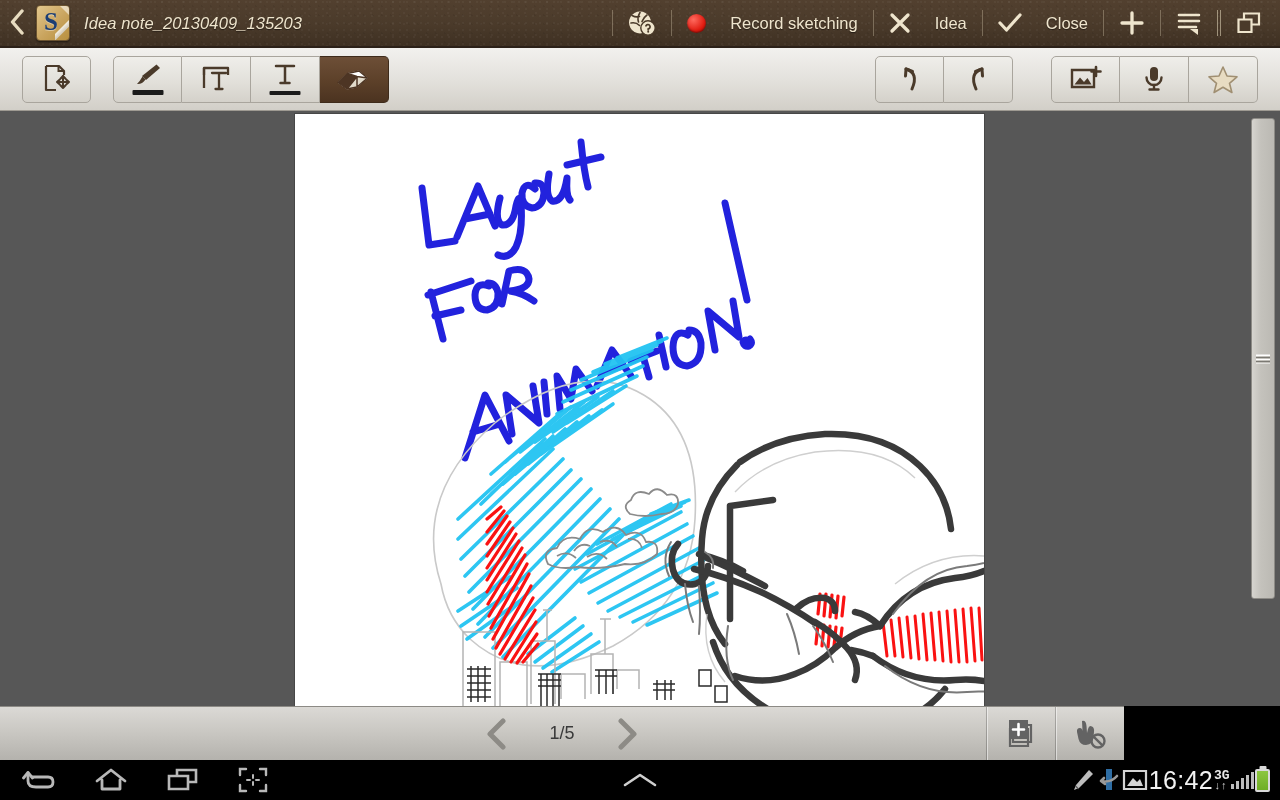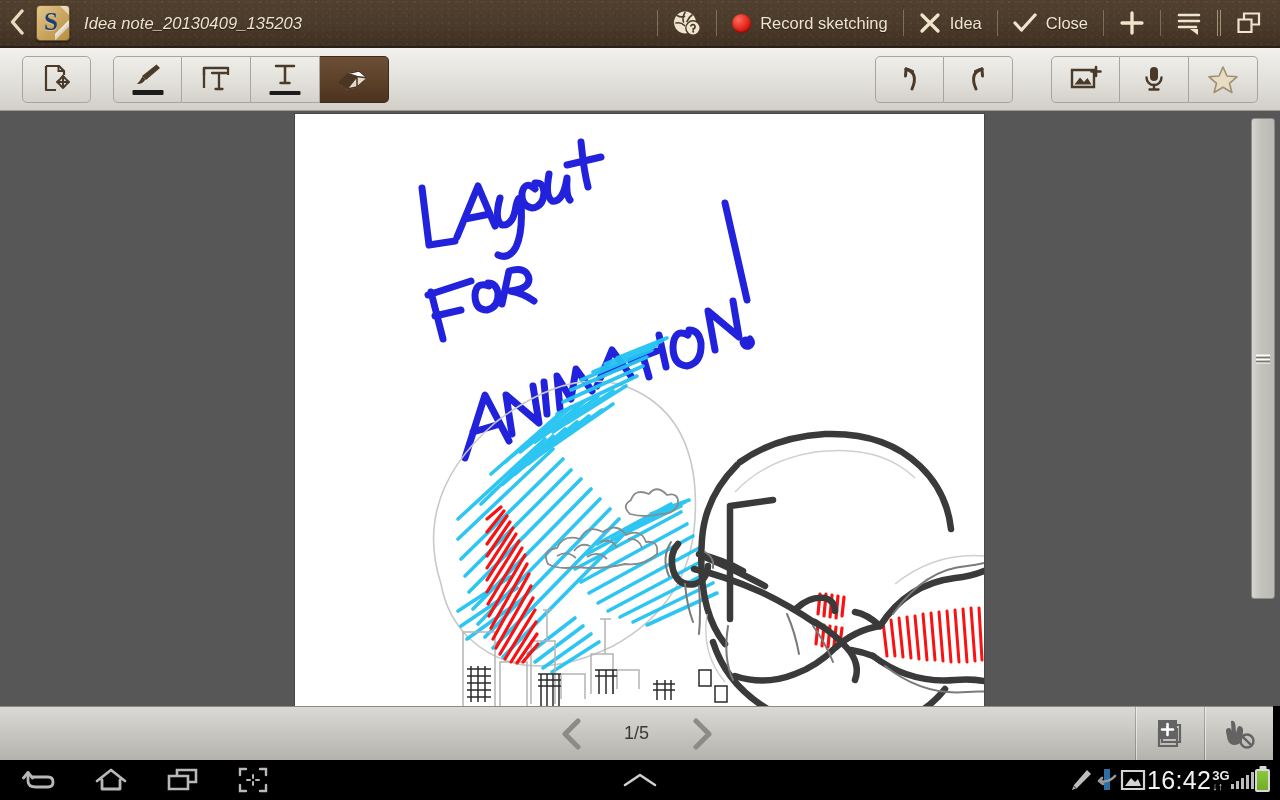--- a/index.html
+++ b/index.html
@@ -54,21 +54,21 @@
     font-style:italic;
   }
   .tb-spacer { flex:1; }
   .tb-sep { width:1px; height:26px; background:rgba(232,220,192,.32); margin:0 9px; }
   .tb-sep.dbl { width:4px; background:none; position:relative; }
   .tb-sep.dbl:before,.tb-sep.dbl:after{
     content:""; position:absolute; top:0; width:1px; height:26px; background:rgba(232,220,192,.55);
   }
   .tb-sep.dbl:before{left:0;} .tb-sep.dbl:after{left:3px;}
   .tb-item {
-    display:flex; align-items:center; gap:9px; height:40px; padding:0 6px;
+    display:flex; align-items:center; gap:24px; height:40px; padding:0 6px;
     color:#efe5cd; font-size:16.5px; text-shadow:0 1px 1px rgba(0,0,0,.5);
   }
   .tb-item .lbl { position:relative; top:0px; }
   .rec-dot {
     width:19px; height:19px; border-radius:50%;
     background:radial-gradient(circle at 34% 30%, #ff6a5e, #e01b10 62%, #a30d06);
     box-shadow:inset 0 -1px 2px rgba(0,0,0,.45);
   }
   svg.ico { display:block; }
   .ico path,.ico circle,.ico rect,.ico line,.ico polyline,.ico polygon { vector-effect:non-scaling-stroke; }
@@ -121,21 +121,21 @@
     position:absolute; left:50%; top:50%; transform:translate(-50%,-50%);
     width:14px; height:9px;
     background:
       linear-gradient(#fff 0 1px, transparent 1px 2px, #7b7973 2px 3px,
         transparent 3px 4px, #fff 4px 5px, transparent 5px 6px,
         #7b7973 6px 7px, transparent 7px 8px, #fff 8px 9px);
   }
 
   
   .pagebar {
-    position:absolute; left:0; top:706px; width:1273px; height:54px;
+    position:absolute; left:0; top:706px; width:1124px; height:54px;
     background:linear-gradient(#dbd9d5,#c9c7c2 48%,#b4b2ad);
     border-top:1px solid #8c8a85;
     display:flex; align-items:center;
   }
   .pagenav {
     position:absolute; left:50%; transform:translateX(-50%);
     display:flex; align-items:center; gap:30px; height:54px;
   }
   .page-label { font-size:18px; color:#3a3a3a; min-width:44px; text-align:center; }
   .pb-right { position:absolute; right:0; top:0; height:54px; display:flex; align-items:center; }
@@ -147,21 +147,21 @@
 
   
   .sysbar {
     position:absolute; left:0; top:760px; width:1280px; height:40px;
     background:#000; display:flex; align-items:center;
   }
   .sys-left { display:flex; align-items:center; gap:38px; margin-left:22px; }
   .sys-center { position:absolute; left:50%; transform:translateX(-50%); }
   .sys-right { position:absolute; right:10px; display:flex; align-items:center; gap:1px; }
   .clock { color:#f2f2f2; font-size:25px; letter-spacing:.3px; }
-  .net { display:flex; flex-direction:column; align-items:flex-start; line-height:1; }
+  .net { display:flex; flex-direction:column; align-items:flex-start; line-height:1;font-family:Liberation Mono, monospace; }
   .net .g { color:#e8e8e8; font-size:13px; font-weight:bold; }
   .net .ar { color:#cfcfcf; font-size:11px; margin-top:-1px; }
   .bars { display:flex; align-items:flex-end; gap:1.5px; height:17px; }
   .bars i { width:3.5px; background:#bdbdbd; display:block; }
   .batt {
     width:15px; height:23px; border:2px solid #d9d9d9; border-radius:2px; position:relative;
     background:linear-gradient(#8cc63f,#6fae25);
   }
   .batt:before {
     content:""; position:absolute; left:50%; top:-5px; transform:translateX(-50%);

